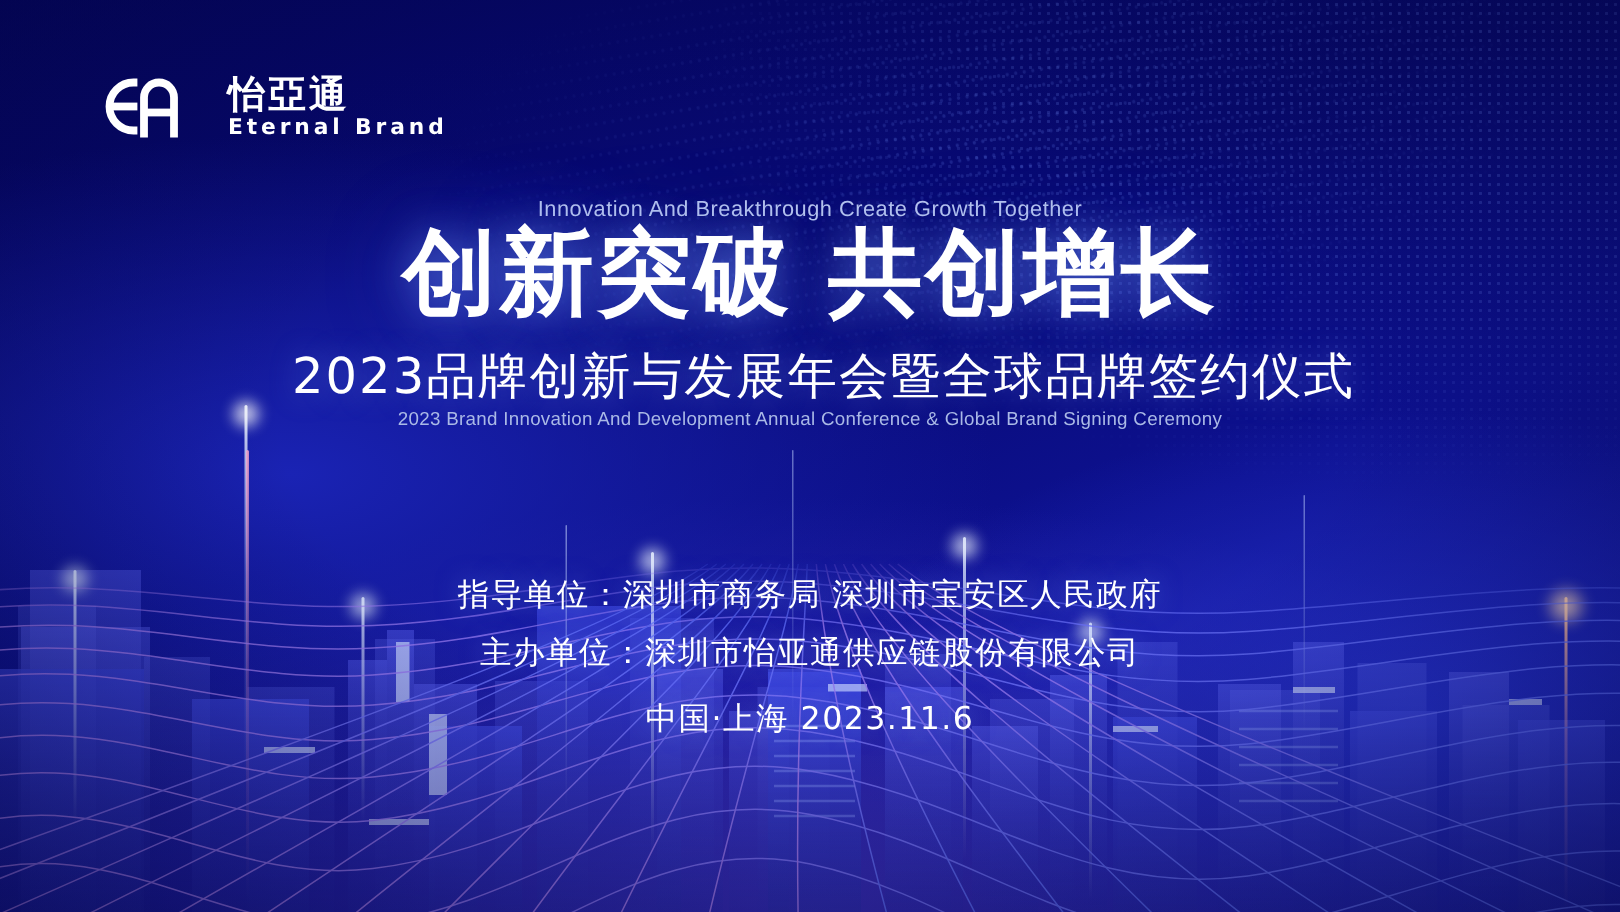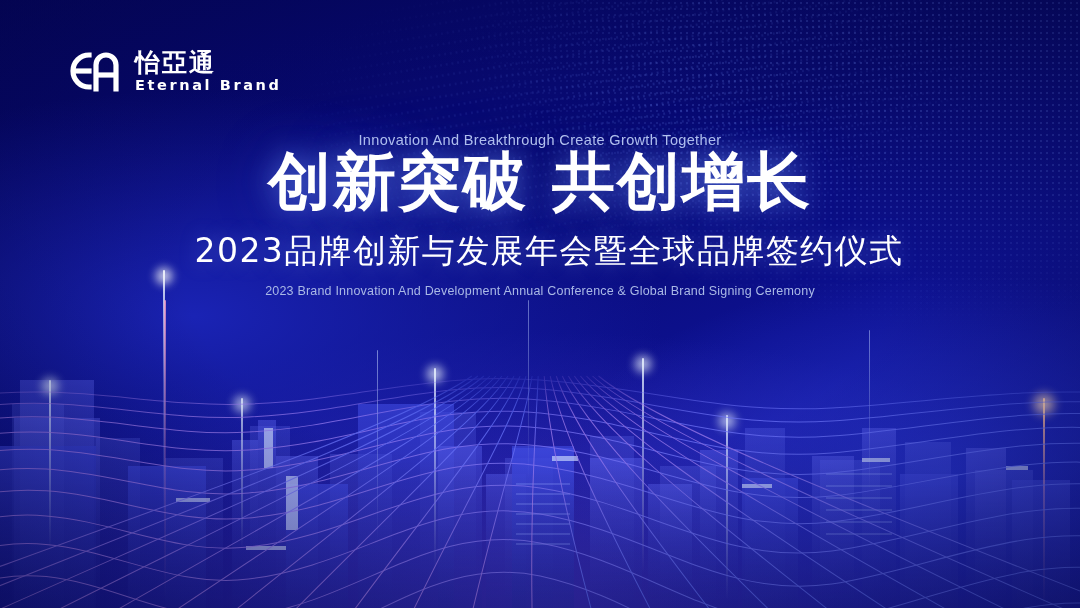--- a/index.html
+++ b/index.html
@@ -75,21 +75,21 @@
       radial-gradient(ellipse 78% 72% at 50% 46%, rgba(0,0,0,0) 42%, rgba(2,3,52,0.55) 100%);
   }
 
   
   #logo {
     position: absolute;
     left: 62px;
     top: 48px;
     display: flex;
     align-items: center;
-    gap: 11px;
+    gap: 28px;
   }
   #logo-mark { width: 62px; height: 46px; display:block; }
   #logo-words { display: flex; flex-direction: column; gap: 3px; }
   #logo-cn {
     color: #fff;
     font-size: 25px;
     line-height: 1;
     font-weight: 700;
     letter-spacing: 2px;
     font-family: "DejaVu Sans", "Liberation Sans", sans-serif;
@@ -132,21 +132,21 @@
     color: #ffffff;
     font-size: 33px;
     line-height: 1.18;
     font-weight: 400;
     letter-spacing: 1.4px;
     font-family: "DejaVu Sans", "Liberation Sans", sans-serif;
     text-shadow: 0 0 20px rgba(130,165,255,0.45);
     padding-left: 18px;
   }
   #subtitle-en {
-    margin-top: 13px;
+    margin-top: 1px;
     color: #aab9e6;
     font-size: 12.5px;
     letter-spacing: .2px;
     font-weight: 400;
   }
 
   
   #credits {
     position: absolute;
     left: 0; right: 0;
@@ -366,14 +366,19 @@
     </div>
   </div>
 
   <div id="content">
     <div id="headline-en">Innovation And Breakthrough Create Growth Together</div>
     <div id="headline">创新突破 共创增长</div>
     <div id="subtitle">2023品牌创新与发展年会暨全球品牌签约仪式</div>
     <div id="subtitle-en">2023 Brand Innovation And Development Annual Conference &amp; Global Brand Signing Ceremony</div>
   </div>
 
+  <div id="credits">
+    <div class="credit-line">指导单位：深圳市商务局  深圳市宝安区人民政府</div>
+    <div class="credit-line">主办单位：深圳市怡亚通供应链股份有限公司</div>
+    <div id="credit-place">中国·上海  2023.11.6</div>
+  </div>
 
 </div>
 
 </body></html>

